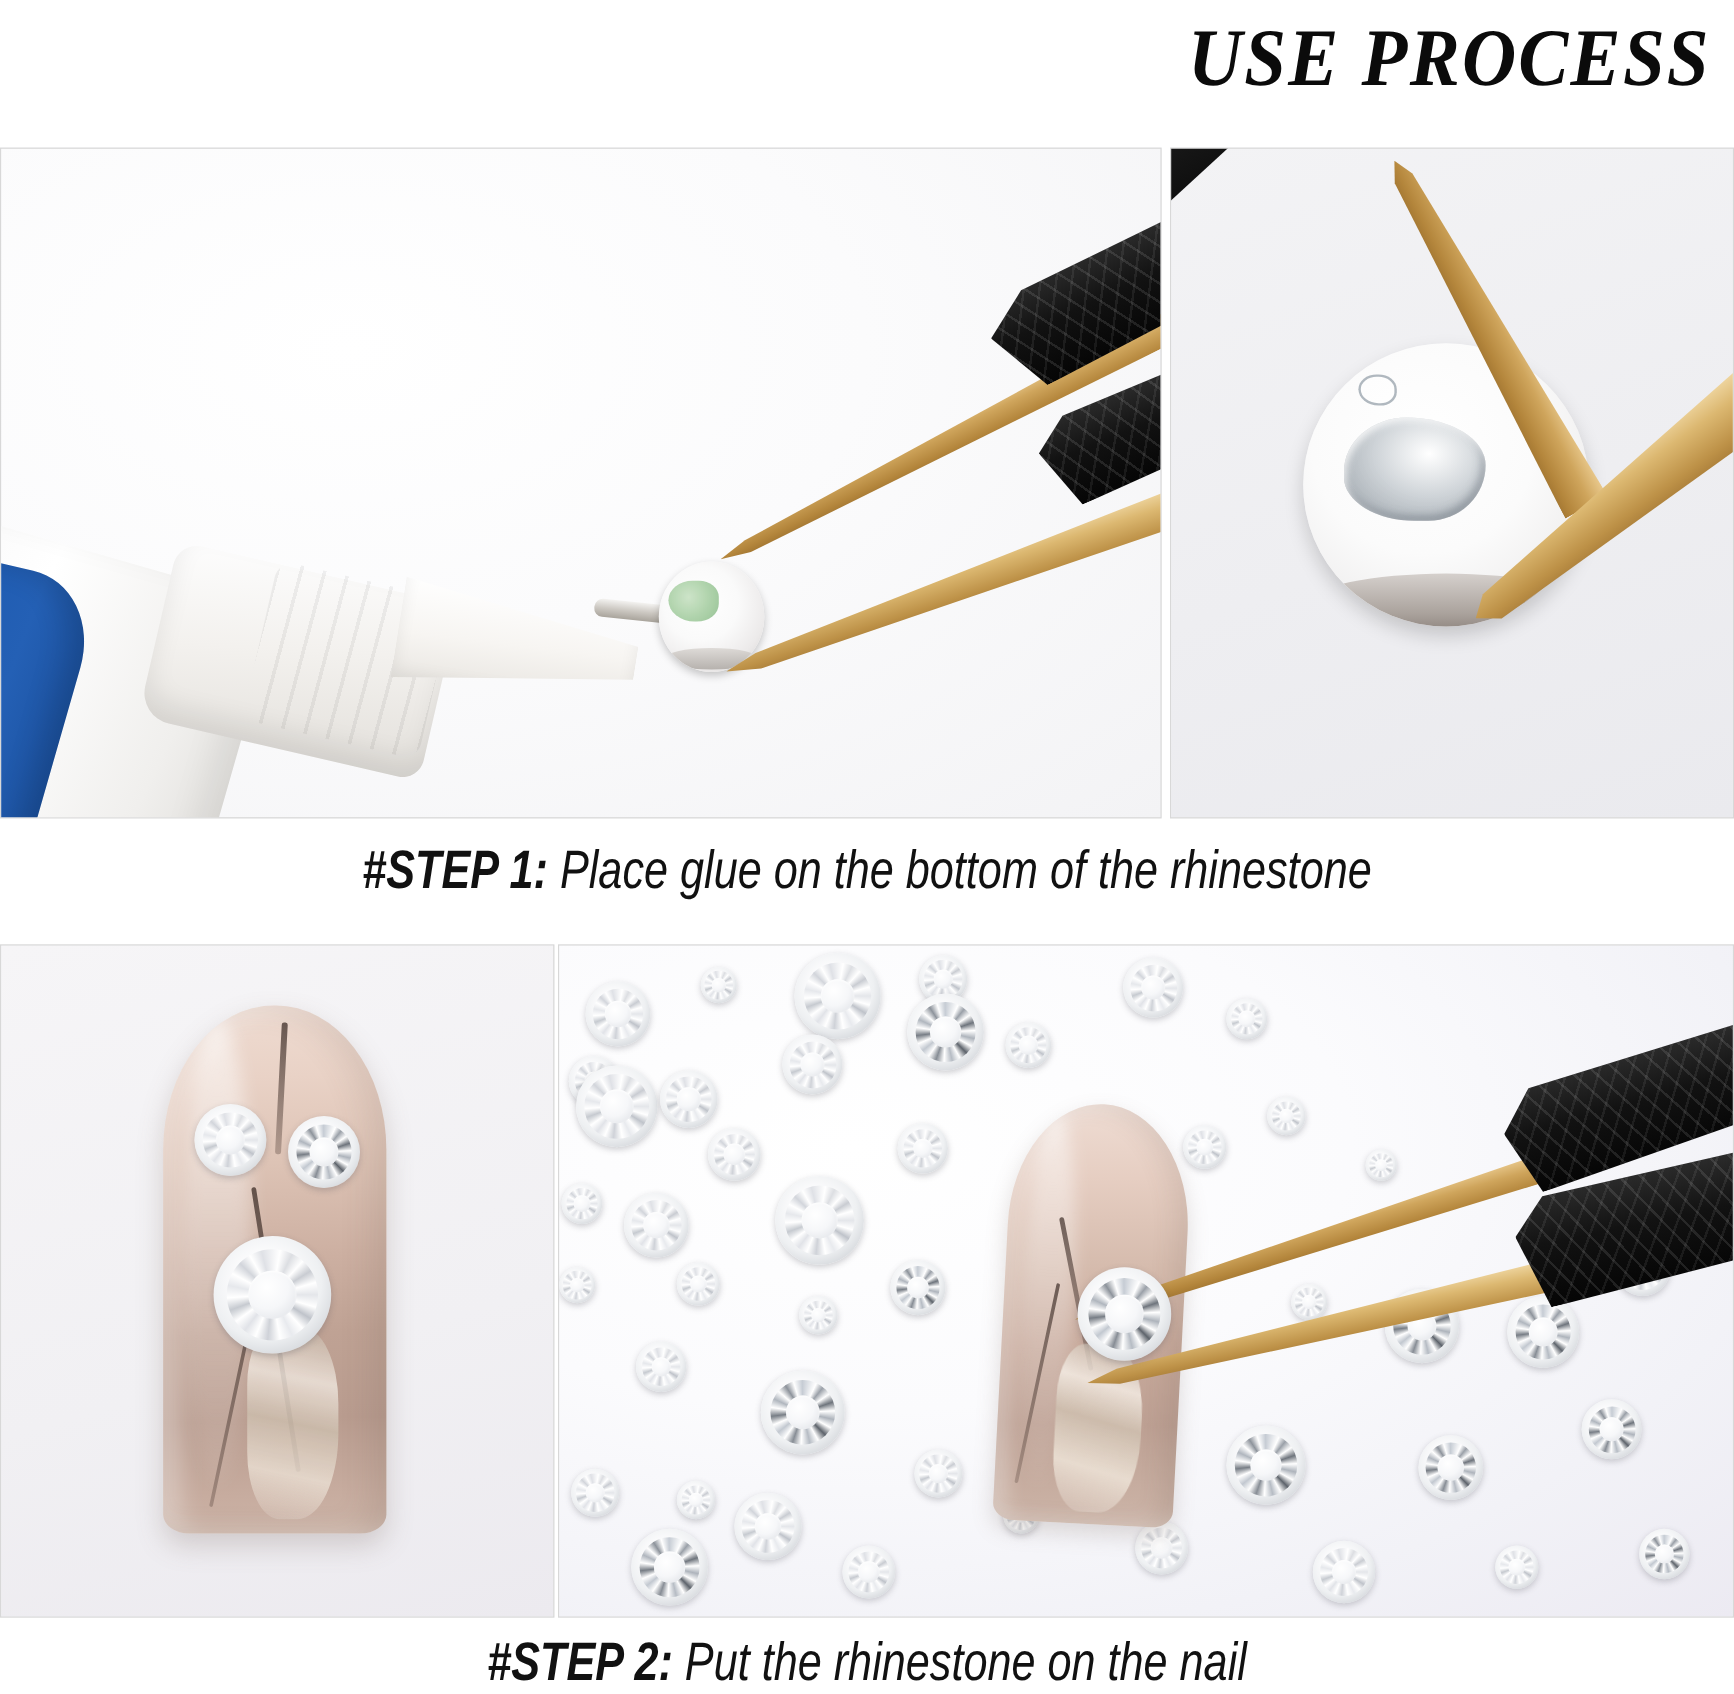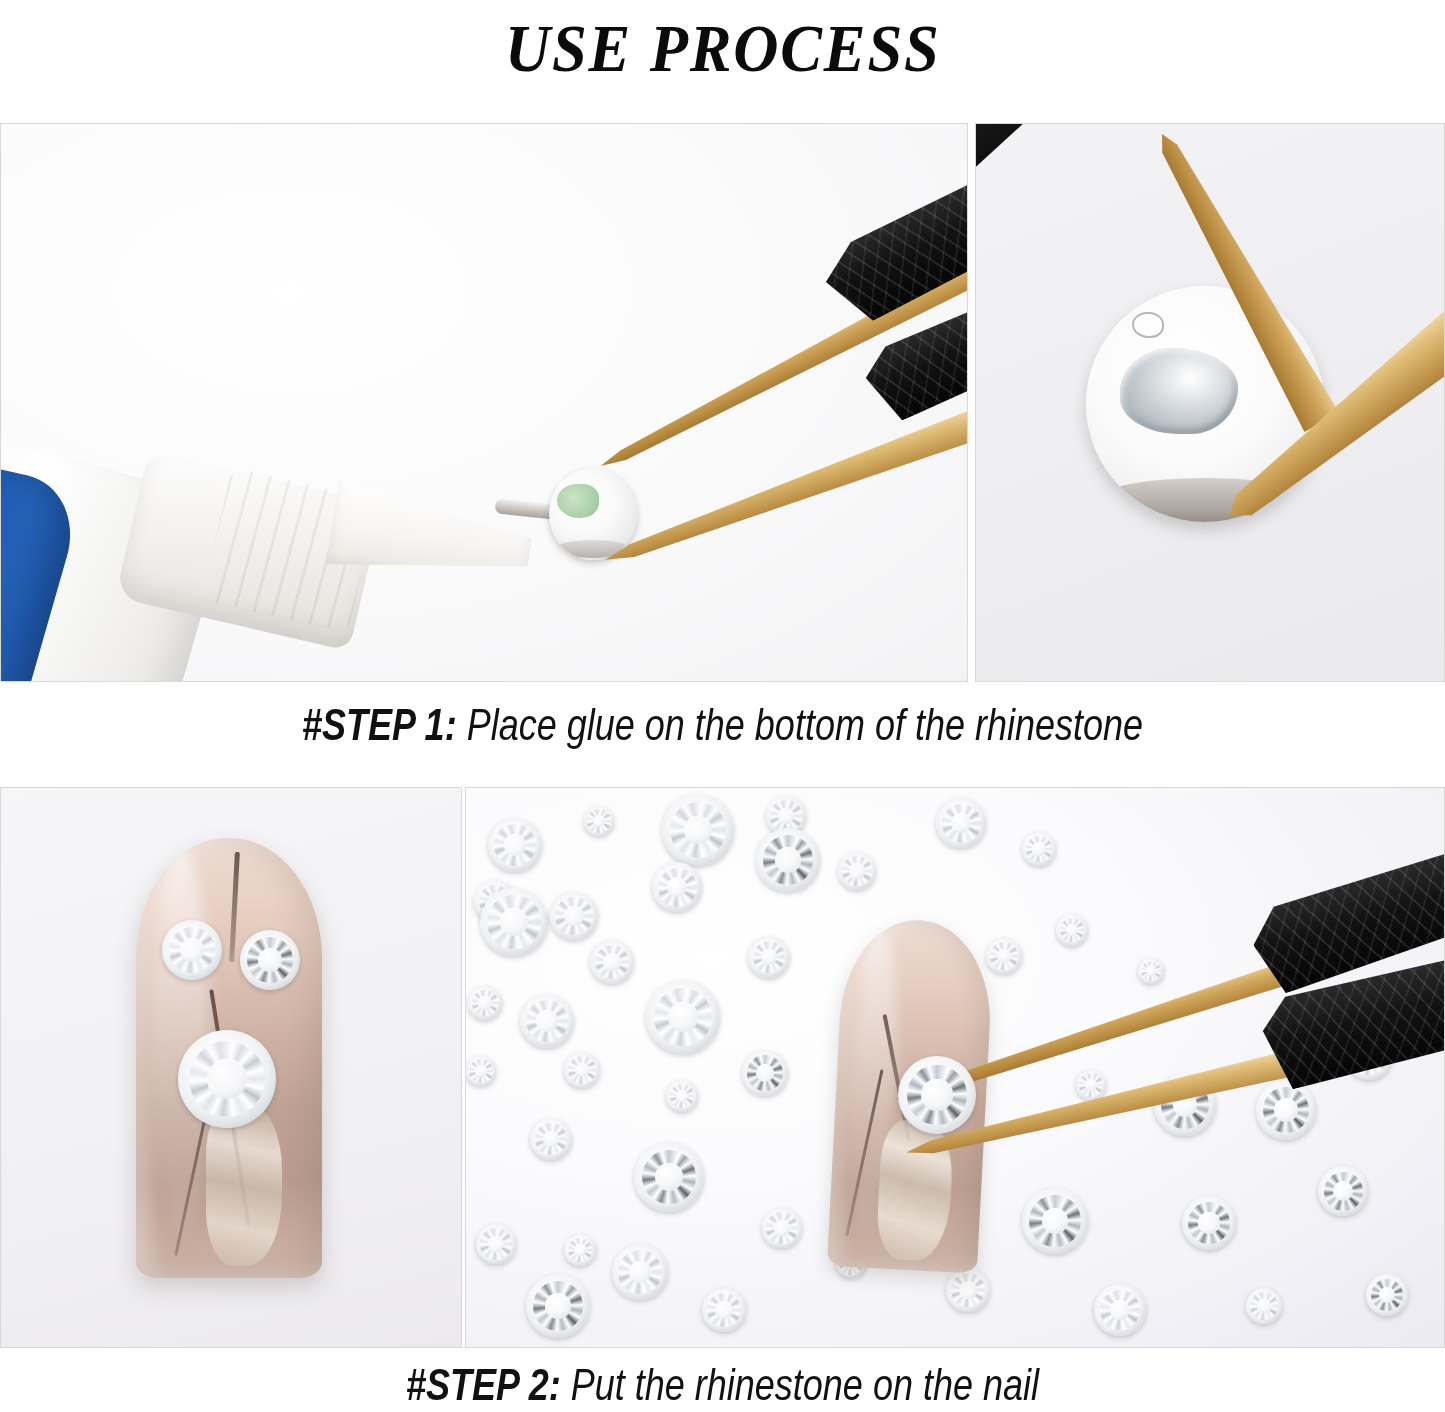--- a/index.html
+++ b/index.html
@@ -14,21 +14,21 @@
     overflow: hidden;
     position: relative;
   }
 
   
   .title-bar {
     width: 100%;
     height: 96px;
     display: flex;
     align-items: center;
-    justify-content: center;
+    justify-content: flex-end;
   }
   .title-text {
     font-family: "Liberation Serif", "DejaVu Serif", serif;
     font-weight: bold;
     font-style: italic;
     font-size: 68px;
     letter-spacing: 2px;
     color: #0b0b0b;
     line-height: 1;
     transform: scaleX(0.92);

